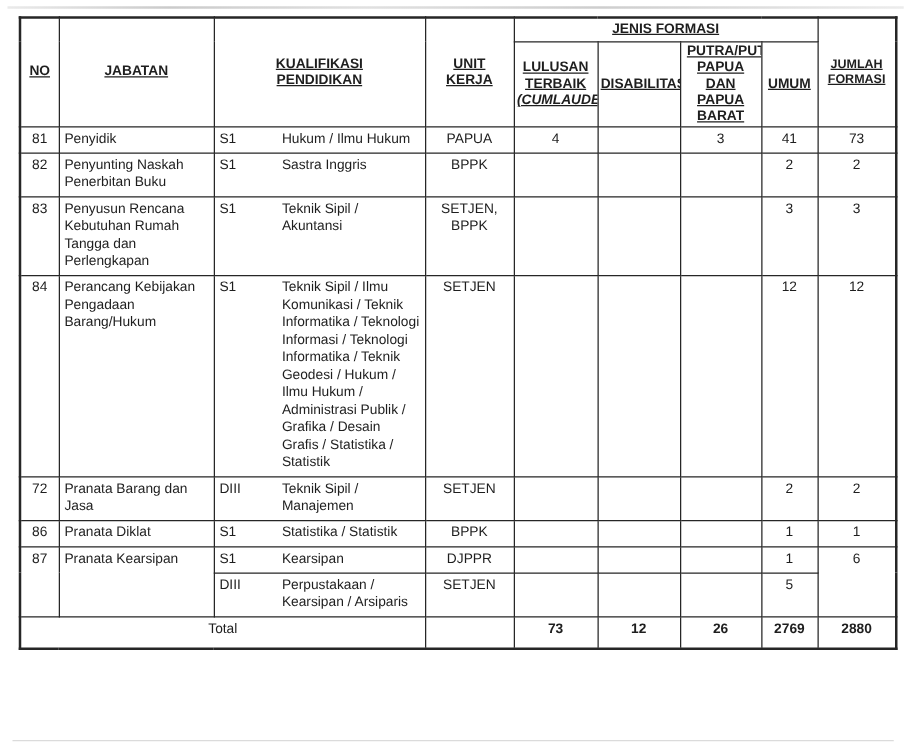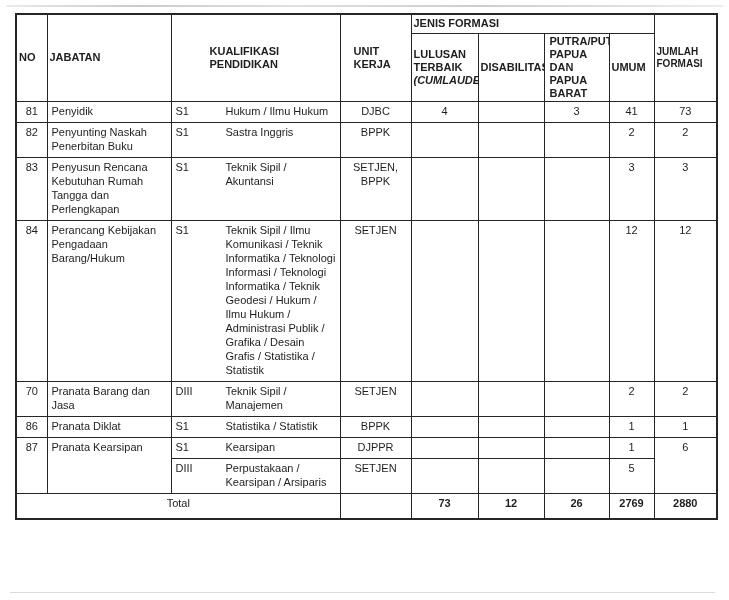--- a/index.html
+++ b/index.html
@@ -17,22 +17,22 @@
     position:absolute;top:592px;left:10px;width:705px;height:1px;
     background:#d2d2d2;opacity:.8;
   }
   table.formasi{
     position:absolute;left:15px;top:13px;width:701px;
     border-collapse:collapse;table-layout:fixed;
     border:2px solid #262626;
   }
   .formasi th,.formasi td{border:1.5px solid #262626;overflow:hidden;}
   .formasi thead th{
-    font-weight:bold;text-align:left;vertical-align:middle;padding:1px 2px;
-    font-size:11px;line-height:13px;
+    font-weight:bold;text-align:center;vertical-align:middle;padding:1px 2px;
+    font-size:11px;line-height:13px;text-decoration:underline;
   }
   .h-row1{height:19px;}
   .h-row2{height:54px;}
   .h-constrain-kual{max-width:92px;margin:12px auto;}
   .h-constrain-unit{max-width:44px;margin:0 auto;}
   .h-constrain-jumlah{max-width:58px;margin:3px auto;font-size:10px;line-height:12px;}
   .h-sub{font-size:8px;line-height:10px;font-weight:bold;}
   .h-sub .ital{font-style:italic;display:block;}
   .h-sub .wrap-narrow{max-width:54px;margin:0 auto;}
   .formasi td{
@@ -98,21 +98,21 @@
   <tbody id="tbody">
       <tr>
         <td class="cell-no">81</td>
         <td class="cell-jabatan">Penyidik</td>
         <td class="cell-kual">
           <div class="kual-flex">
             <span class="degree">S1</span>
             <span class="qual">Hukum / Ilmu Hukum</span>
           </div>
         </td>
-        <td class="cell-unit">DJBC</td>
+        <td class="cell-unit">PAPUA</td>
         <td class="num">4</td>
         <td class="num"></td>
         <td class="num">3</td>
         <td class="num">41</td>
         <td class="num">73</td>
       </tr>
       <tr>
         <td class="cell-no">82</td>
         <td class="cell-jabatan">Penyunting Naskah Penerbitan Buku</td>
         <td class="cell-kual">
@@ -154,21 +154,21 @@
           </div>
         </td>
         <td class="cell-unit">SETJEN</td>
         <td class="num"></td>
         <td class="num"></td>
         <td class="num"></td>
         <td class="num">12</td>
         <td class="num">12</td>
       </tr>
       <tr>
-        <td class="cell-no">70</td>
+        <td class="cell-no">72</td>
         <td class="cell-jabatan">Pranata Barang dan Jasa</td>
         <td class="cell-kual">
           <div class="kual-flex">
             <span class="degree">DIII</span>
             <span class="qual">Teknik Sipil / Manajemen</span>
           </div>
         </td>
         <td class="cell-unit">SETJEN</td>
         <td class="num"></td>
         <td class="num"></td>

